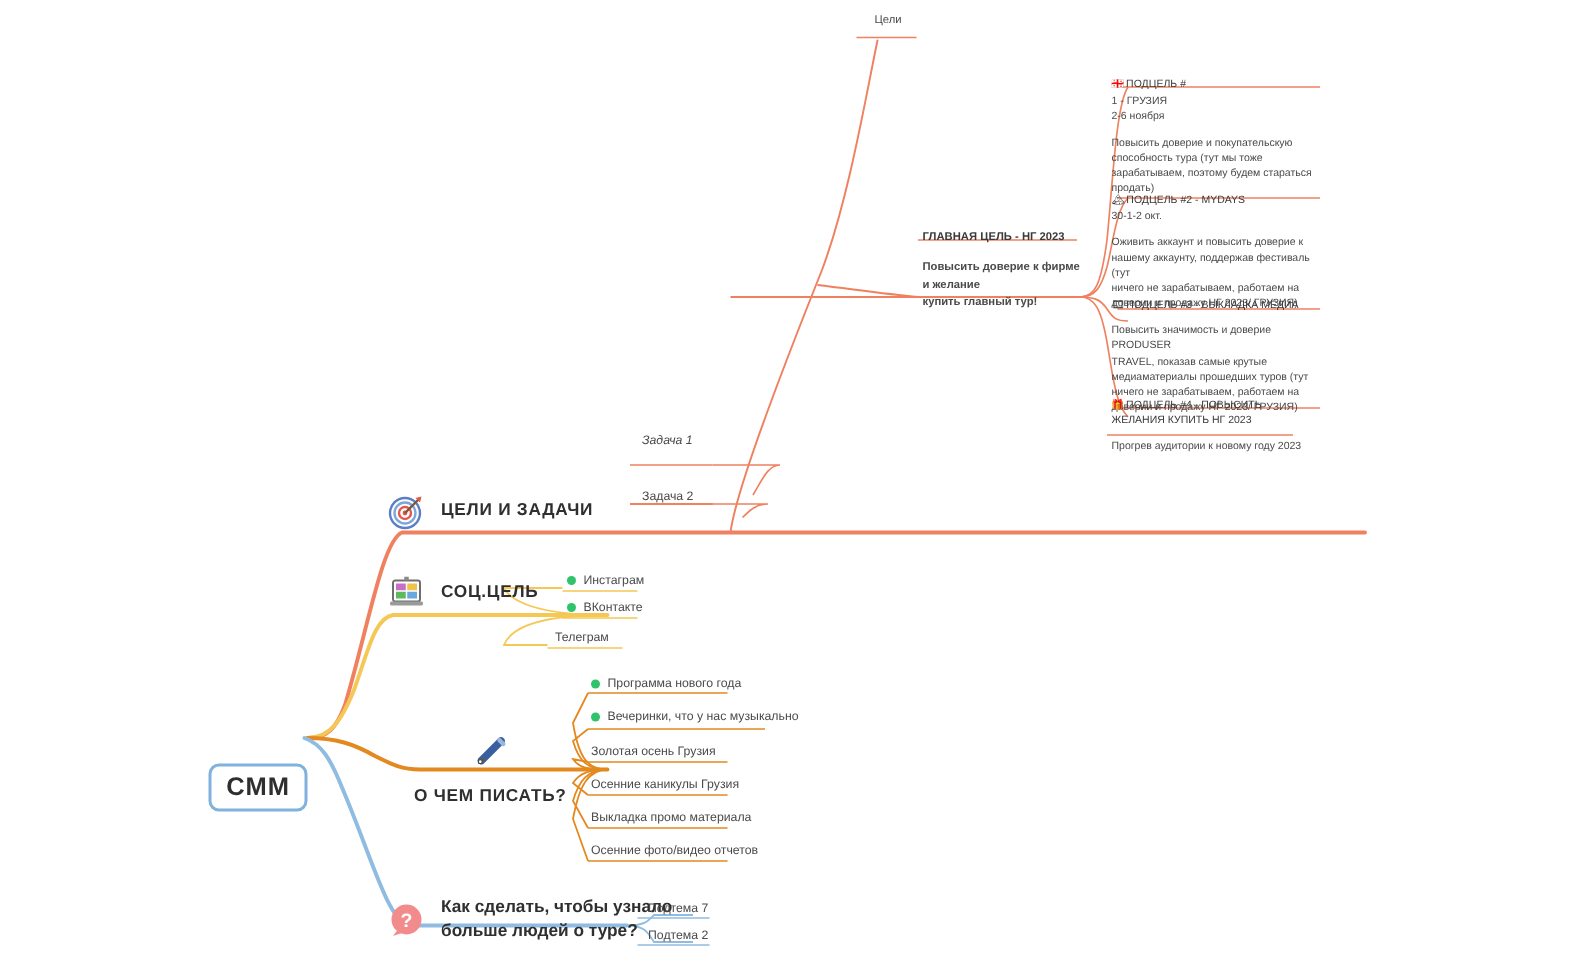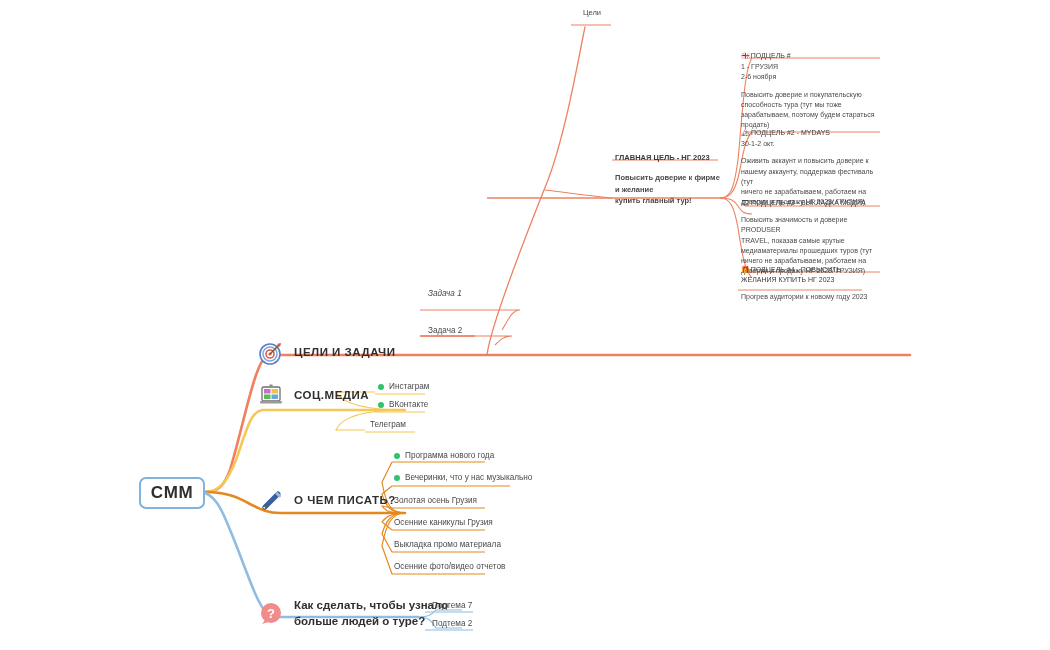--- a/index.html
+++ b/index.html
@@ -32,20 +32,21 @@
   }
 
   
   .root-node {
     border: 2px solid #7fb2dd;
     border-radius: 7px;
     background: #ffffff;
     display: flex;
     align-items: center;
     justify-content: center;
+    margin-top: 32px;
   }
   .root-label {
     font-size: 17px;
     font-weight: bold;
     letter-spacing: .6px;
     color: #2f2f2f;
   }
 
   
   .branch {
@@ -264,21 +265,21 @@
   </div>
 
   <div class="goalblock" style="left:741px; top:255px; width:140px;">
     <div class="gtitle">
       <span class="emo">🎁</span><span>ПОДЦЕЛЬ #4 - ПОВЫСИТЬ
 ЖЕЛАНИЯ КУПИТЬ НГ 2023</span>
     </div>
     <div class="gbody">Прогрев аудитории к новому году 2023</div>
   </div>
 
-  <div class="node branch" style="left:258px; top:340px;">
+  <div class="node branch" style="left:258px; top:328px;">
     <span class="branch-icon">
       <svg viewBox="0 0 26 26" width="26" height="26">
         <circle cx="12" cy="14" r="10" fill="#ffffff" stroke="#5b7fc4" stroke-width="1.6"></circle>
         <circle cx="12" cy="14" r="7" fill="#ffffff" stroke="#7ea6de" stroke-width="1.6"></circle>
         <circle cx="12" cy="14" r="4" fill="#ffffff" stroke="#e05a4a" stroke-width="1.6"></circle>
         <circle cx="12" cy="14" r="1.6" fill="#e05a4a"></circle>
         <line x1="12" y1="14" x2="22" y2="4" stroke="#7a5a3a" stroke-width="1.6"></line>
         <path d="M19 4 L23 3 L22 7 Z" fill="#e05a4a"></path>
       </svg>
     </span>
@@ -297,36 +298,36 @@
       <svg viewBox="0 0 26 26" width="26" height="26">
         <rect x="4" y="4" width="18" height="14" rx="1.5" fill="#ffffff" stroke="#6e6e6e" stroke-width="1.3"></rect>
         <rect x="6" y="6" width="6.5" height="4.5" fill="#c86ec8"></rect>
         <rect x="13.5" y="6" width="6.5" height="4.5" fill="#f0c24a"></rect>
         <rect x="6" y="11.5" width="6.5" height="4.5" fill="#5eb85e"></rect>
         <rect x="13.5" y="11.5" width="6.5" height="4.5" fill="#6aa8e0"></rect>
         <rect x="2" y="18" width="22" height="2.6" rx="1" fill="#9a9a9a"></rect>
         <rect x="11.5" y="1.5" width="3" height="2.5" fill="#8a8a8a"></rect>
       </svg>
     </span>
-    <span class="branch-label">СОЦ.МЕДИА</span>
+    <span class="branch-label">СОЦ.ЦЕЛЬ</span>
   </div>
 
   <div class="leaf" style="left:374px; top:382px;">
     <span class="dot"></span>
     <span>Инстаграм</span>
   </div>
   <div class="leaf" style="left:374px; top:400px;">
     <span class="dot"></span>
     <span>ВКонтакте</span>
   </div>
   <div class="leaf" style="left:366px; top:420px;">
     <span>Телеграм</span>
   </div>
 
-  <div class="node branch" style="left:258px; top:488px;">
+  <div class="node branch" style="left:276px; top:488px;flex-direction:column;">
     <span class="branch-icon">
       <svg viewBox="0 0 26 26" width="26" height="26">
         <line x1="7" y1="19" x2="20" y2="6" stroke="#3a5f9e" stroke-width="5" stroke-linecap="round"></line>
         <line x1="19" y1="5.5" x2="21.5" y2="8" stroke="#9bb7dd" stroke-width="3" stroke-linecap="round"></line>
         <path d="M4.5 21.5 L7.5 16.5 L10 19 Z" fill="#5b5b5b"></path>
         <circle cx="6.2" cy="19.8" r="1.3" fill="#ffffff" stroke="#4a4a4a" stroke-width="0.8"></circle>
       </svg>
     </span>
     <span class="branch-label">О ЧЕМ ПИСАТЬ?</span>
   </div>

